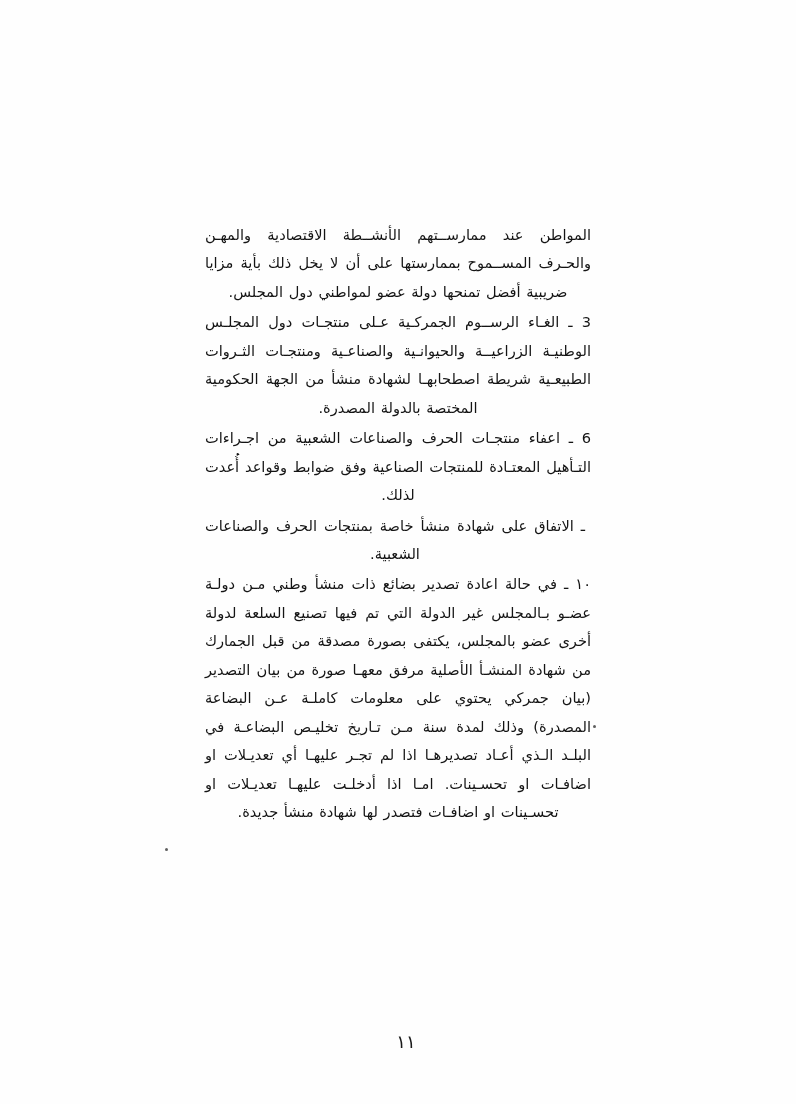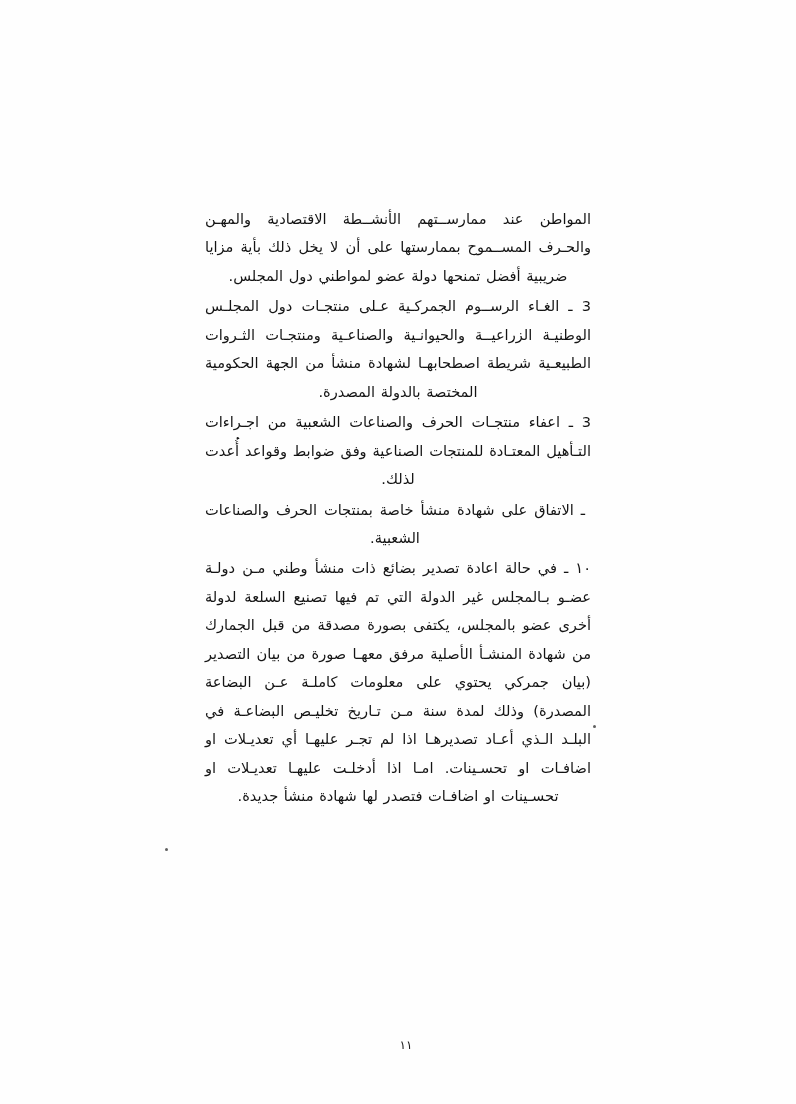--- a/index.html
+++ b/index.html
@@ -15,21 +15,21 @@
     color: #141414;
     overflow: hidden;
   }
   .page {
     position: absolute;
     inset: 0;
     background: #fefefe;
   }
   .content {
     position: absolute;
-    top: 205px;
+    top: 221px;
     right: 205px;
     left: 205px;
     direction: rtl;
     text-align: justify;
     text-justify: inter-word;
   }
   .para {
     font-size: 14.6px;
     line-height: 1.95;
     margin: 0 0 3px 0;
@@ -46,21 +46,21 @@
   }
   .block {
     margin-bottom: 2px;
   }
   .page-number {
     position: absolute;
     bottom: 52px;
     left: 16px;
     right: 0;
     text-align: center;
-    font-size: 12px;
+    font-size: 18px;
     letter-spacing: 2px;
     color: #1a1a1a;
   }
   .stray-dot {
     position: absolute;
     width: 3px;
     height: 3px;
     border-radius: 50%;
     background: #2a2a2a;
     opacity: 0.75;
@@ -70,21 +70,21 @@
 <body>
 
 <div class="page">
   <div class="content">
 
     <p class="para block">المواطن عند ممارســتهم الأنشــطة الاقتصادية والمهـن والحـرف المســموح بممارستها على أن لا يخل ذلك بأية مزايا ضريبية أفضل تمنحها دولة عضو لمواطني دول المجلس.</p>
 
     <p class="para block">3 ـ الغـاء الرســوم الجمركـية عـلى منتجـات دول المجلـس الوطنيـة الزراعيــة والحيوانـية والصناعـية ومنتجـات الثـروات الطبيعـية شريطة اصطحابهـا لشهادة منشأ من الجهة الحكومية المختصة بالدولة المصدرة.</p>
 
 
-    <p class="para block">3 ـ اعفاء منتجـات الحرف والصناعات الشعبية من اجـراءات التـأهيل المعتـادة للمنتجات الصناعية وفق ضوابط وقواعد أُعدت لذلك.</p>
+    <p class="para block">6 ـ اعفاء منتجـات الحرف والصناعات الشعبية من اجـراءات التـأهيل المعتـادة للمنتجات الصناعية وفق ضوابط وقواعد أُعدت لذلك.</p>
 
     <p class="para block indent-1 center-last">ـ الاتفاق على شهادة منشأ خاصة بمنتجات الحرف والصناعات الشعبية.</p>
 
 
     <p class="para block">١٠ ـ في حالة اعادة تصدير بضائع ذات منشأ وطني مـن دولـة عضـو بـالمجلس غير الدولة التي تم فيها تصنيع السلعة لدولة أخرى عضو بالمجلس، يكتفى بصورة مصدقة من قبل الجمارك من شهادة المنشـأ الأصلية مرفق معهـا صورة من بيان التصدير (بيان جمركي يحتوي على معلومات كاملـة عـن البضاعة المصدرة) وذلك لمدة سنة مـن تـاريخ تخليـص البضاعـة في البلـد الـذي أعـاد تصديرهـا اذا لم تجـر عليهـا أي تعديـلات او اضافـات او تحسـينات. امـا اذا أدخلـت عليهـا تعديـلات او تحسـينات او اضافـات فتصدر لها شهادة منشأ جديدة.</p>
 
   </div>
 
   <div class="stray-dot" style="top: 725px; right: 200px;"></div>
   <div class="stray-dot" style="top: 848px; left: 165px;"></div>

